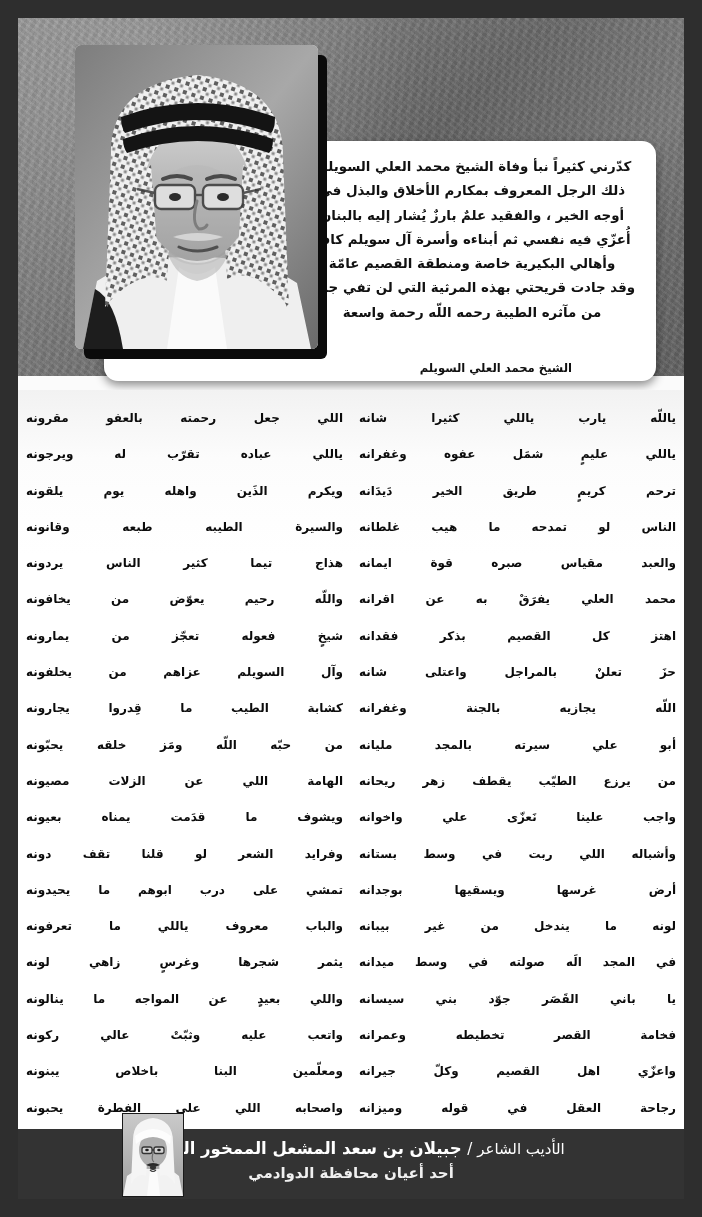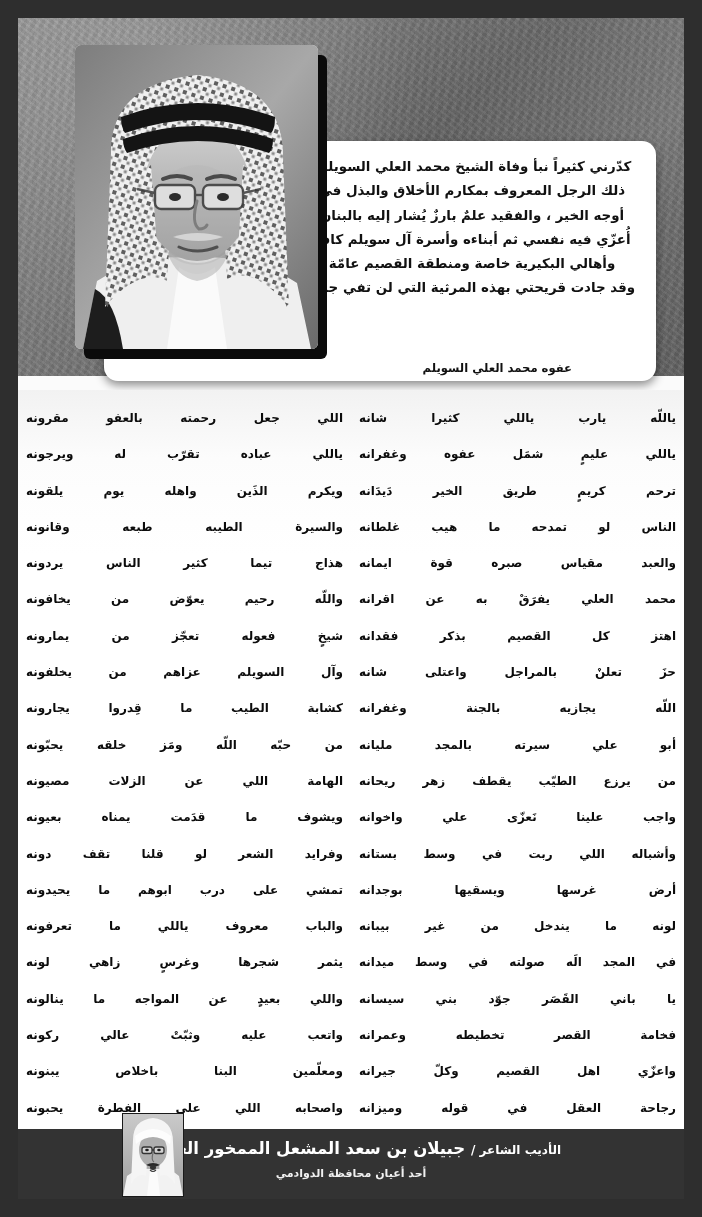--- a/index.html
+++ b/index.html
@@ -124,46 +124,47 @@
     direction:rtl;text-align:center;
     padding-right:0px;
   }
   .poet-line{
     color:#ffffff;
     font-size:16.5px;font-weight:700;
     line-height:27px;
     white-space:nowrap;
     letter-spacing:-.2px;
   }
-  .poet-line .lead{font-size:12px;font-weight:700;}
+  .poet-line .lead{font-size:15px;font-weight:400;}
   .poet-sub{
     color:#f0f0f0;
-    font-size:11px;font-weight:700;
+    font-size:15px;font-weight:700;
     line-height:20px;
     white-space:nowrap;
   }
 </style>
 </head>
 <body>
 
 <div class="page">
   <div class="canvas">
 
     <div class="hero"></div>
 
     <div class="card">
       <div class="intro">
         <div>كدّرني كثيراً نبأ وفاة الشيخ محمد العلي السويلم،</div>
         <div>ذلك الرجل المعروف بمكارم الأخلاق والبذل في</div>
         <div>أوجه الخير ، والفقيد علمٌ بارزٌ يُشار إليه بالبنان</div>
         <div>أُعزّي فيه نفسي ثم أبناءه وأسرة آل سويلم كافة</div>
         <div>وأهالي البكيرية خاصة ومنطقة القصيم عامّة</div>
         <div>وقد جادت قريحتي بهذه المرثية التي لن تفي جزءاً</div>
+        <div>من مآثره الطيبة رحمه اللّه رحمة واسعة</div>
       </div>
-      <div class="photo-caption">عفوه محمد العلي السويلم</div>
+      <div class="photo-caption">الشيخ محمد العلي السويلم</div>
     </div>
 
     <div class="portrait-wrap">
       <div class="portrait-shadow"></div>
       <div class="portrait">
         <svg viewBox="0 0 243 304" preserveAspectRatio="xMidYMid slice">
           <defs>
             <linearGradient id="bgw" x1="0" y1="0" x2="1" y2="1">
               <stop offset="0" stop-color="#7d7d7d"></stop>
                 <stop offset="0.5" stop-color="#a8a8a8"></stop>

